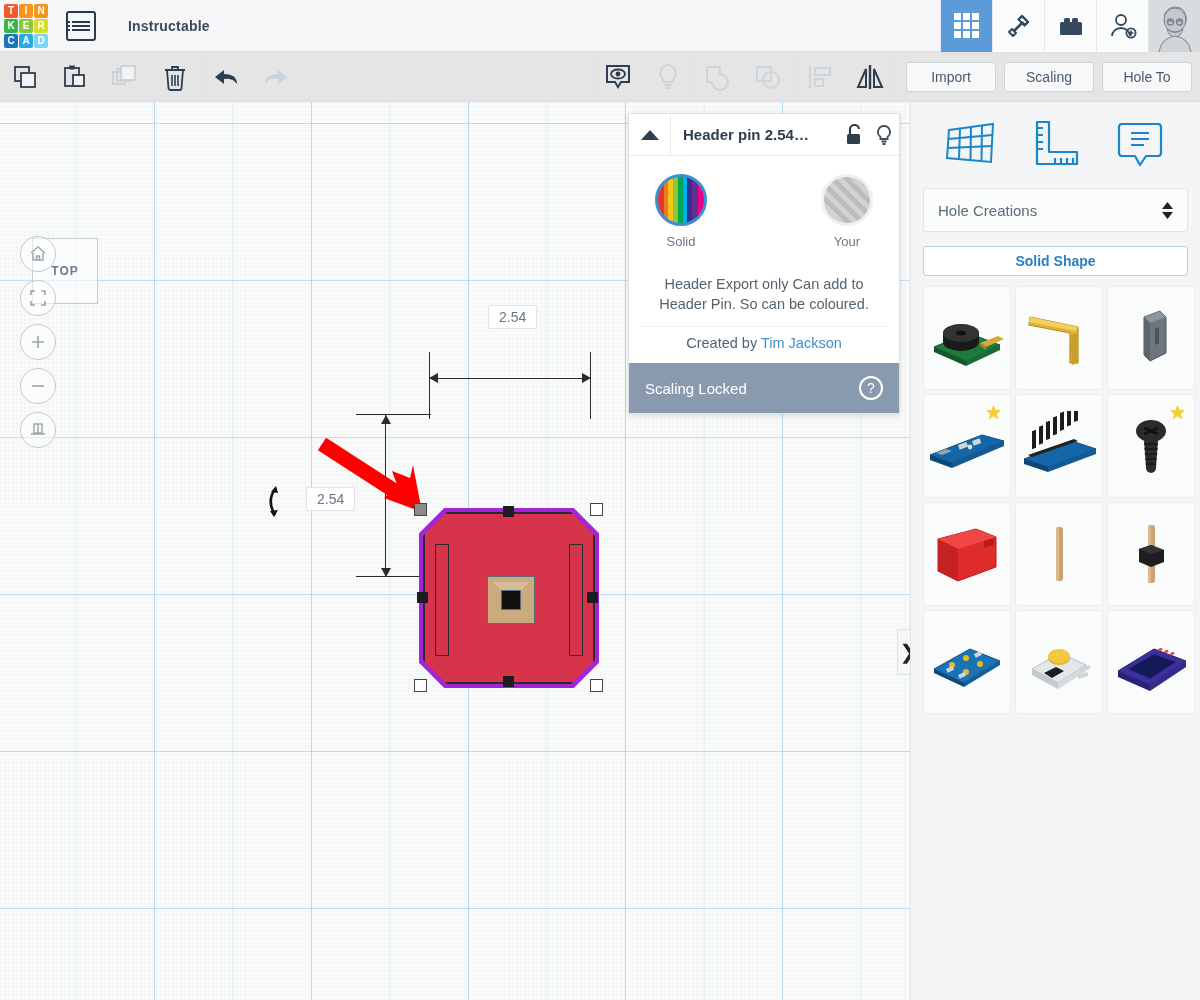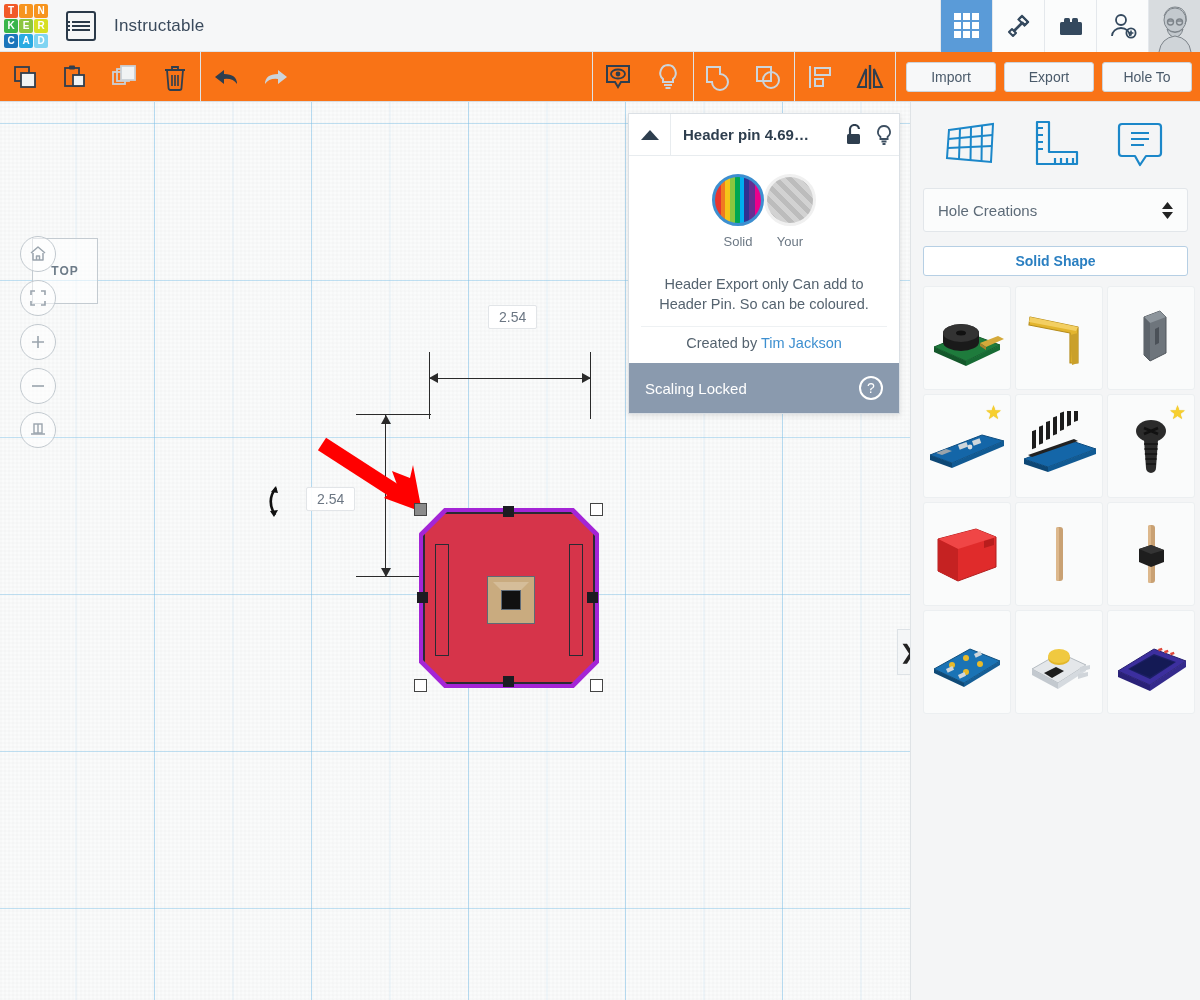--- a/index.html
+++ b/index.html
@@ -32,40 +32,40 @@
     display: flex; flex-direction: column; justify-content: center; gap: 2px; padding: 4px;
   }
   .menu-icon-btn i {
     display: block; height: 2px; background: #2b3a4a; width: 100%;
     position: relative;
   }
   .menu-icon-btn i::before {
     content: ""; position: absolute; left: -4px; top: 0; width: 2px; height: 2px; background: #2b3a4a;
   }
   .doc-title {
-    margin-left: 18px; font-size: 17px; color: #3a4a5c; font-weight: normal;
+    margin-left: 32px; font-size: 14px; color: #3a4a5c; font-weight: bold;
     letter-spacing: .2px;
   }
   .top-right { margin-left: auto; display: flex; height: 52px; }
   .top-icon {
     width: 52px; height: 52px; display: flex; align-items: center; justify-content: center;
     border-left: 1px solid #e4e8ec; background: #fbfcfc;
   }
   .top-icon.active { background: #5a9bd8; }
   .grid9 { display: grid; grid-template-columns: repeat(3,7px); grid-template-rows: repeat(3,7px); gap: 2px; }
   .grid9 b { display: block; background: #fff; }
   .avatar {
     width: 52px; height: 52px; overflow: hidden; border-left: 1px solid #e4e8ec;
     background: #cfd4d8;
   }
 
   
   .toolbar {
     position: absolute; left: 0; top: 52px; width: 1200px; height: 50px;
-    background: #f97316; border-bottom: 1px solid #d8dde2;
+    background: #e5e5e5; border-bottom: 1px solid #d8dde2;
     display: flex; align-items: center;
   }
   .tb-group { display: flex; align-items: center; height: 50px; }
   .tb-sep { width: 1px; height: 50px; background: #dfe3e6; }
   .tb-btn {
     width: 50px; height: 50px; display: flex; align-items: center; justify-content: center;
   }
   .tb-spacer { flex: 1; }
   .actbtn {
     height: 30px; min-width: 90px; padding: 0 16px; margin-right: 8px;
@@ -175,21 +175,21 @@
   .props-collapse {
     width: 42px; height: 42px; display: flex; align-items: center; justify-content: center;
     border-right: 1px solid #e8ecef;
   }
   .props-title {
     flex: 1; font-size: 15px; font-weight: bold; color: #2e3e4e;
     padding-left: 12px; white-space: nowrap; overflow: hidden;
   }
   .props-icobtn { width: 30px; height: 42px; display: flex; align-items: center; justify-content: center; }
   .props-body { padding: 14px 0 0 0; }
-  .swatches { display: flex; justify-content: center; padding: 4px 26px 0; }
+  .swatches { display: flex; justify-content: space-between; padding: 4px 26px 0; }
   .sw { text-align: center; }
   .sw-circle { width: 52px; height: 52px; border-radius: 50%; margin: 0 auto; }
   .sw-solid {
     background: linear-gradient(90deg,#e8352e 0 12%,#f07a21 12% 22%,#f5c518 22% 32%,#8cc63f 32% 44%,
       #00a651 44% 54%,#00aeef 54% 64%,#2e3192 64% 74%,#662d91 74% 86%,#ec008c 86% 100%);
     border: 3px solid #3d8fd0;
   }
   .sw-hole {
     background: repeating-linear-gradient(45deg,#d2d2d2 0 5px,#bcbcbc 5px 10px);
     border: 3px solid #f0f0f0;
@@ -415,21 +415,21 @@
         <svg width="32" height="28" viewBox="0 0 32 28">
           <path d="M16 2 v24" stroke="#2f3e4e" stroke-width="2.4"></path>
           <path d="M12 24 L12 6 L4 24 Z" fill="none" stroke="#2f3e4e" stroke-width="2"></path>
           <path d="M20 24 L20 6 L28 24 Z" fill="none" stroke="#2f3e4e" stroke-width="2"></path>
         </svg>
       </div>
     </div>
     <div class="tb-sep"></div>
 
     <button class="actbtn">Import</button>
-    <button class="actbtn">Export</button>
+    <button class="actbtn">Scaling</button>
     <button class="actbtn">Hole To</button>
   </div>
 
   <div class="canvas">
     <div class="gridlines"></div>
     <div class="gridlines2"></div>
 
     <div class="viewcube">TOP</div>
 
     <div class="navbtn" style="top:134px">
@@ -514,21 +514,21 @@
 
   </div>
 
   <div class="props">
     <div class="props-head">
       <div class="props-collapse">
         <svg width="20" height="12" viewBox="0 0 20 12">
           <path d="M10 1 L19 11 L1 11 Z" fill="#2e3e4e"></path>
         </svg>
       </div>
-      <div class="props-title">Header pin 4.69…</div>
+      <div class="props-title">Header pin 2.54…</div>
       <div class="props-icobtn">
         <svg width="18" height="22" viewBox="0 0 18 22">
           <rect x="2" y="10" width="13" height="10" rx="1.5" fill="#2e3e4e"></rect>
           <path d="M5 10 V6 a4.5 4.5 0 0 1 9 -1" fill="none" stroke="#2e3e4e" stroke-width="2.2"></path>
         </svg>
       </div>
       <div class="props-icobtn">
         <svg width="18" height="22" viewBox="0 0 18 22">
           <path d="M9 2 a6 6 0 0 1 3.6 10.8 V15 h-7.2 v-2.2 A6 6 0 0 1 9 2 Z" fill="none" stroke="#3d4f61" stroke-width="1.8"></path>
           <path d="M6.5 17.5 h5 M7.5 20 h3" stroke="#3d4f61" stroke-width="1.8"></path>

